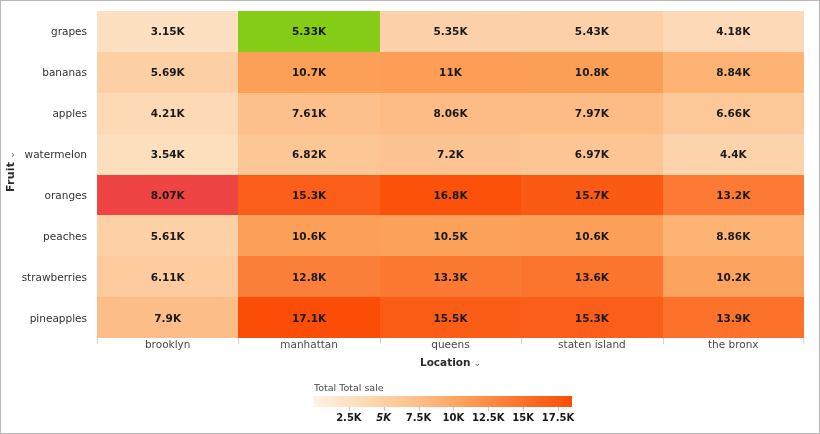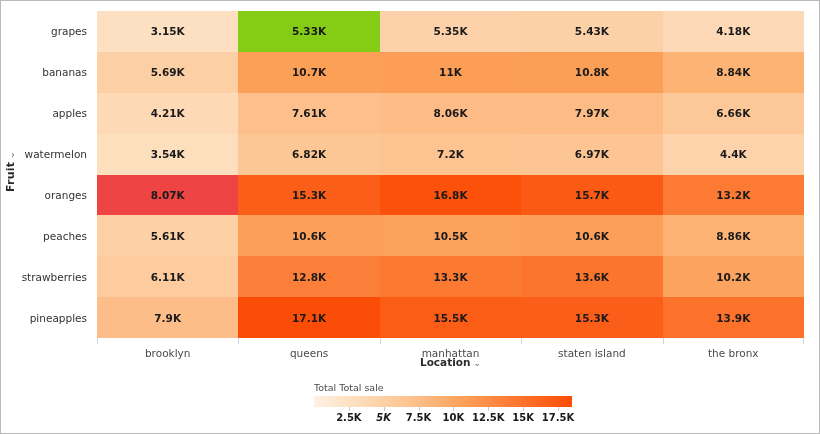--- a/index.html
+++ b/index.html
@@ -98,21 +98,20 @@
     width: 707px;
     height: 26px;
     display: grid;
     grid-template-columns: repeat(5, 1fr);
   }
   .xtick {
     position: relative;
     display: flex;
     align-items: flex-start;
     justify-content: center;
-    padding-top: 9px;
     box-sizing: border-box;
     font-size: 10.5px;
     color: #4a4a4a;
   }
   .xtick::before {
     content: "";
     position: absolute;
     left: 0;
     top: 0;
     width: 1px;
@@ -242,22 +241,22 @@
       <div class="cell" style="background: rgb(252, 164, 95);">10.2K</div>
       <div class="cell" style="background: rgb(253, 189, 136);">7.9K</div>
       <div class="cell" style="background: rgb(251, 77, 7);">17.1K</div>
       <div class="cell" style="background: rgb(251, 92, 22);">15.5K</div>
       <div class="cell" style="background: rgb(251, 94, 24);">15.3K</div>
       <div class="cell" style="background: rgb(252, 114, 42);">13.9K</div>
     </div>
 
   <div id="x-axis">
       <div class="xtick">brooklyn</div>
+      <div class="xtick">manhattan</div>
       <div class="xtick">queens</div>
-      <div class="xtick">manhattan</div>
       <div class="xtick">staten island</div>
       <div class="xtick">the bronx</div>
     </div>
 
   <div id="x-axis-title">
     <span class="x-center"><span>Location</span><span class="chevron">⌄</span></span>
   </div>
 
   <div id="legend">
     <div id="legend-title">Total Total sale</div>

